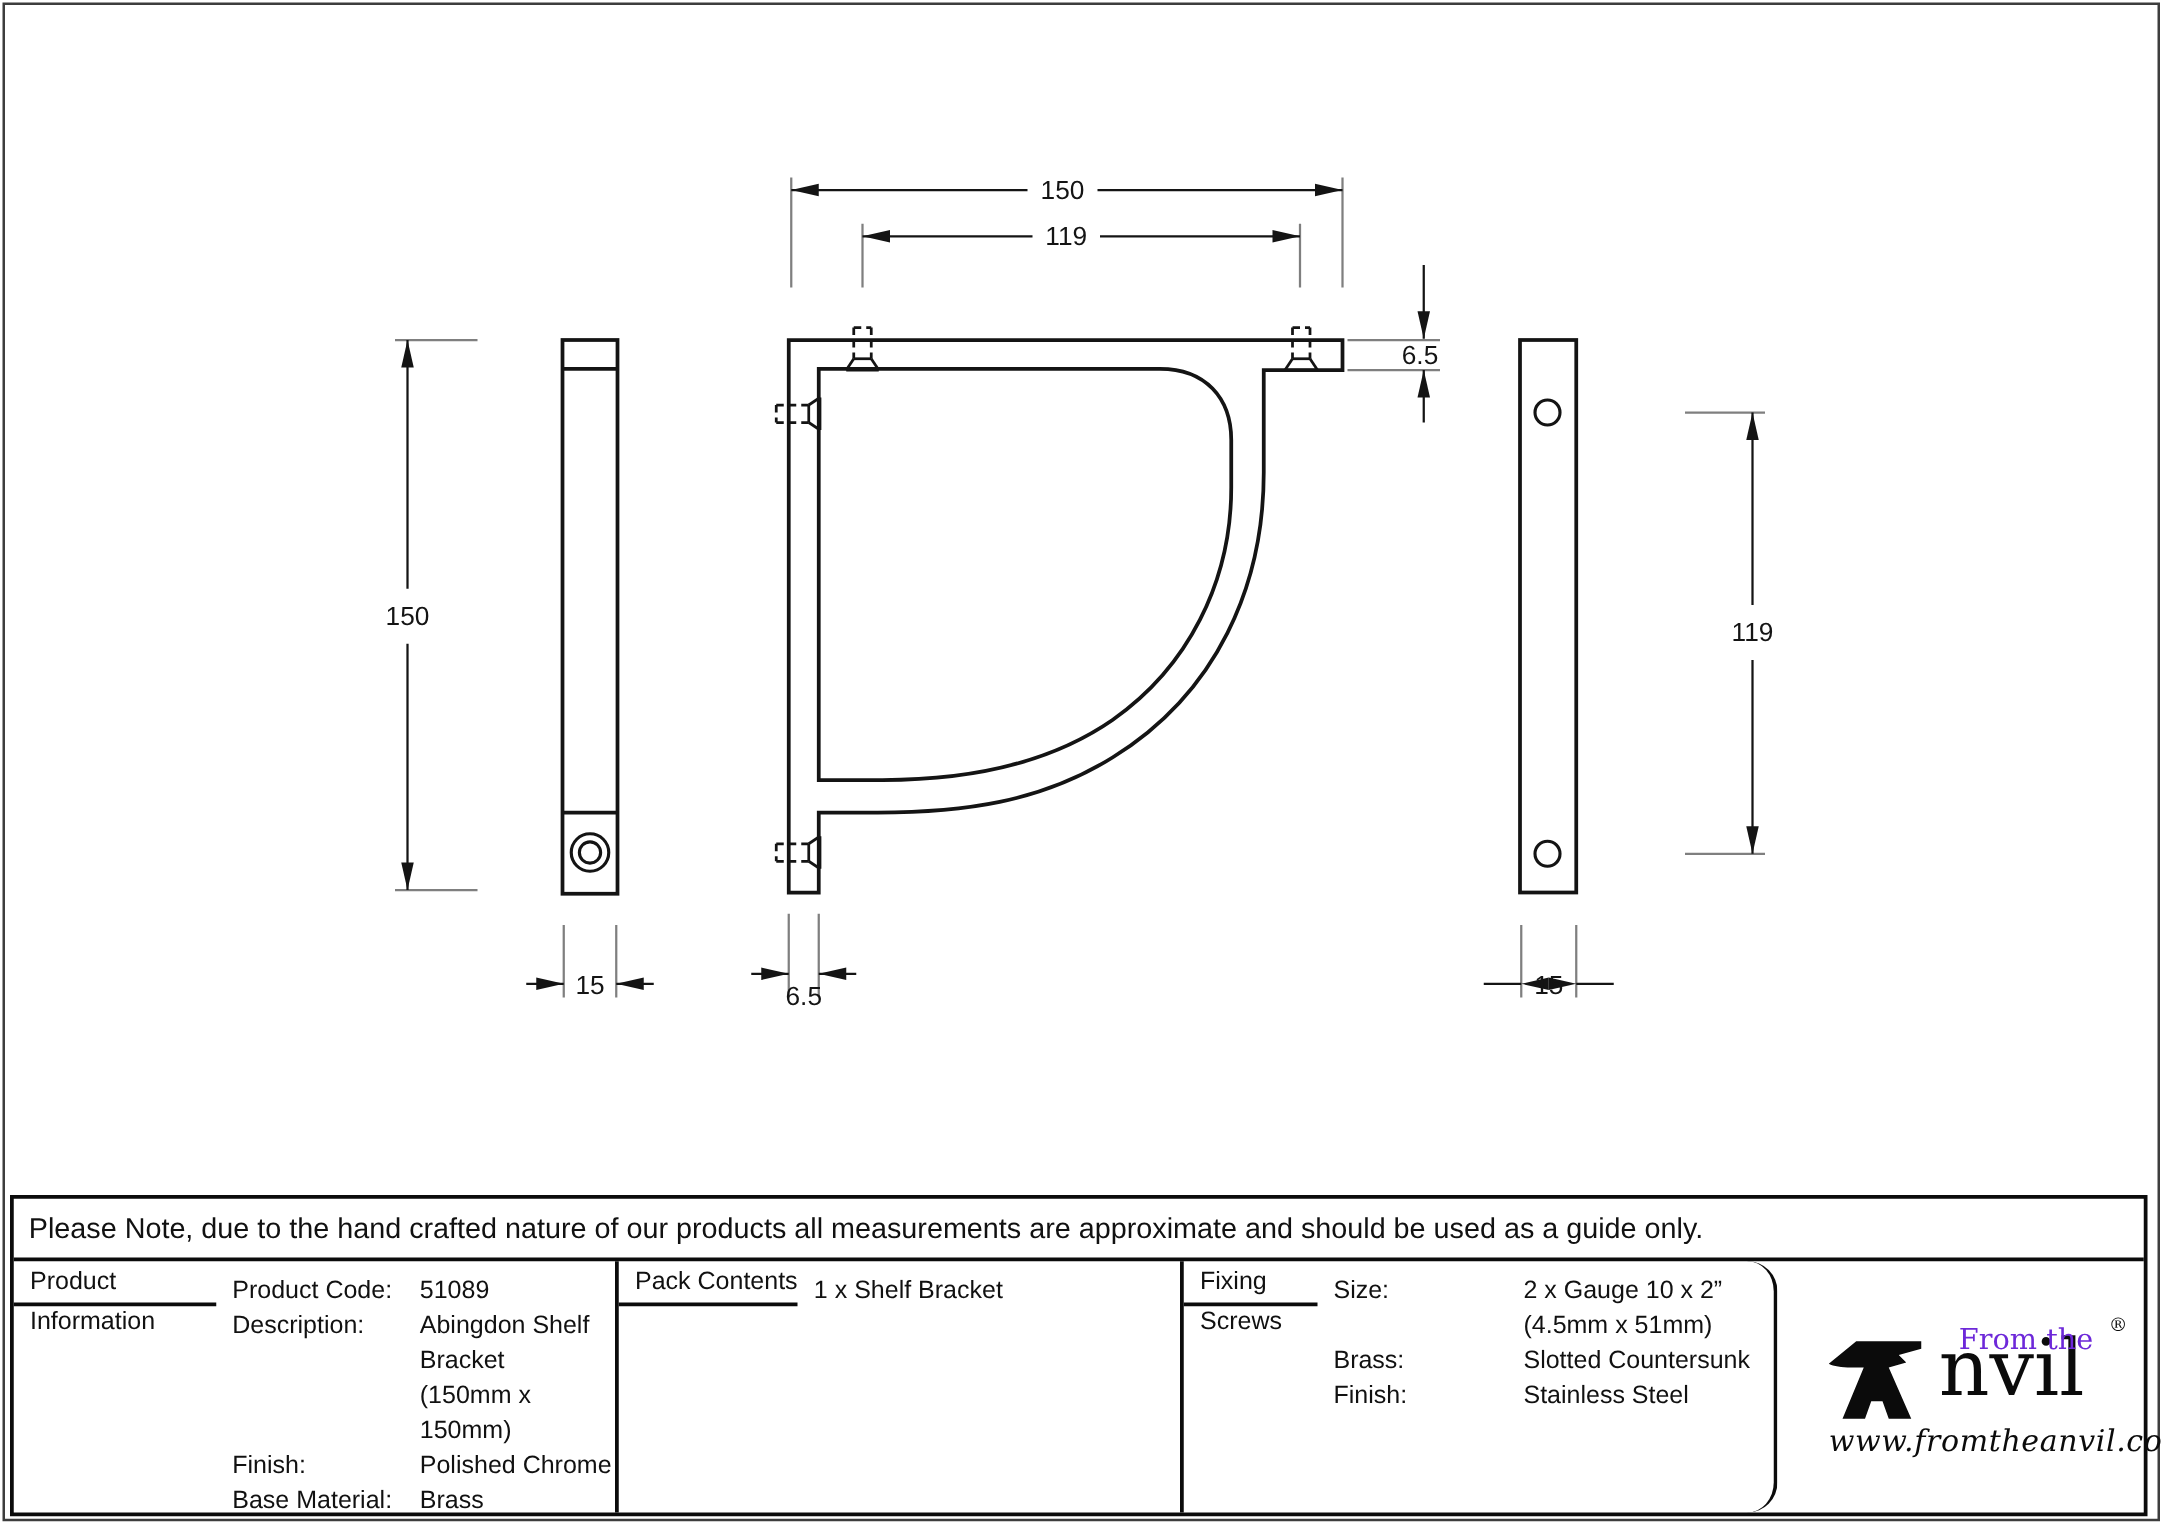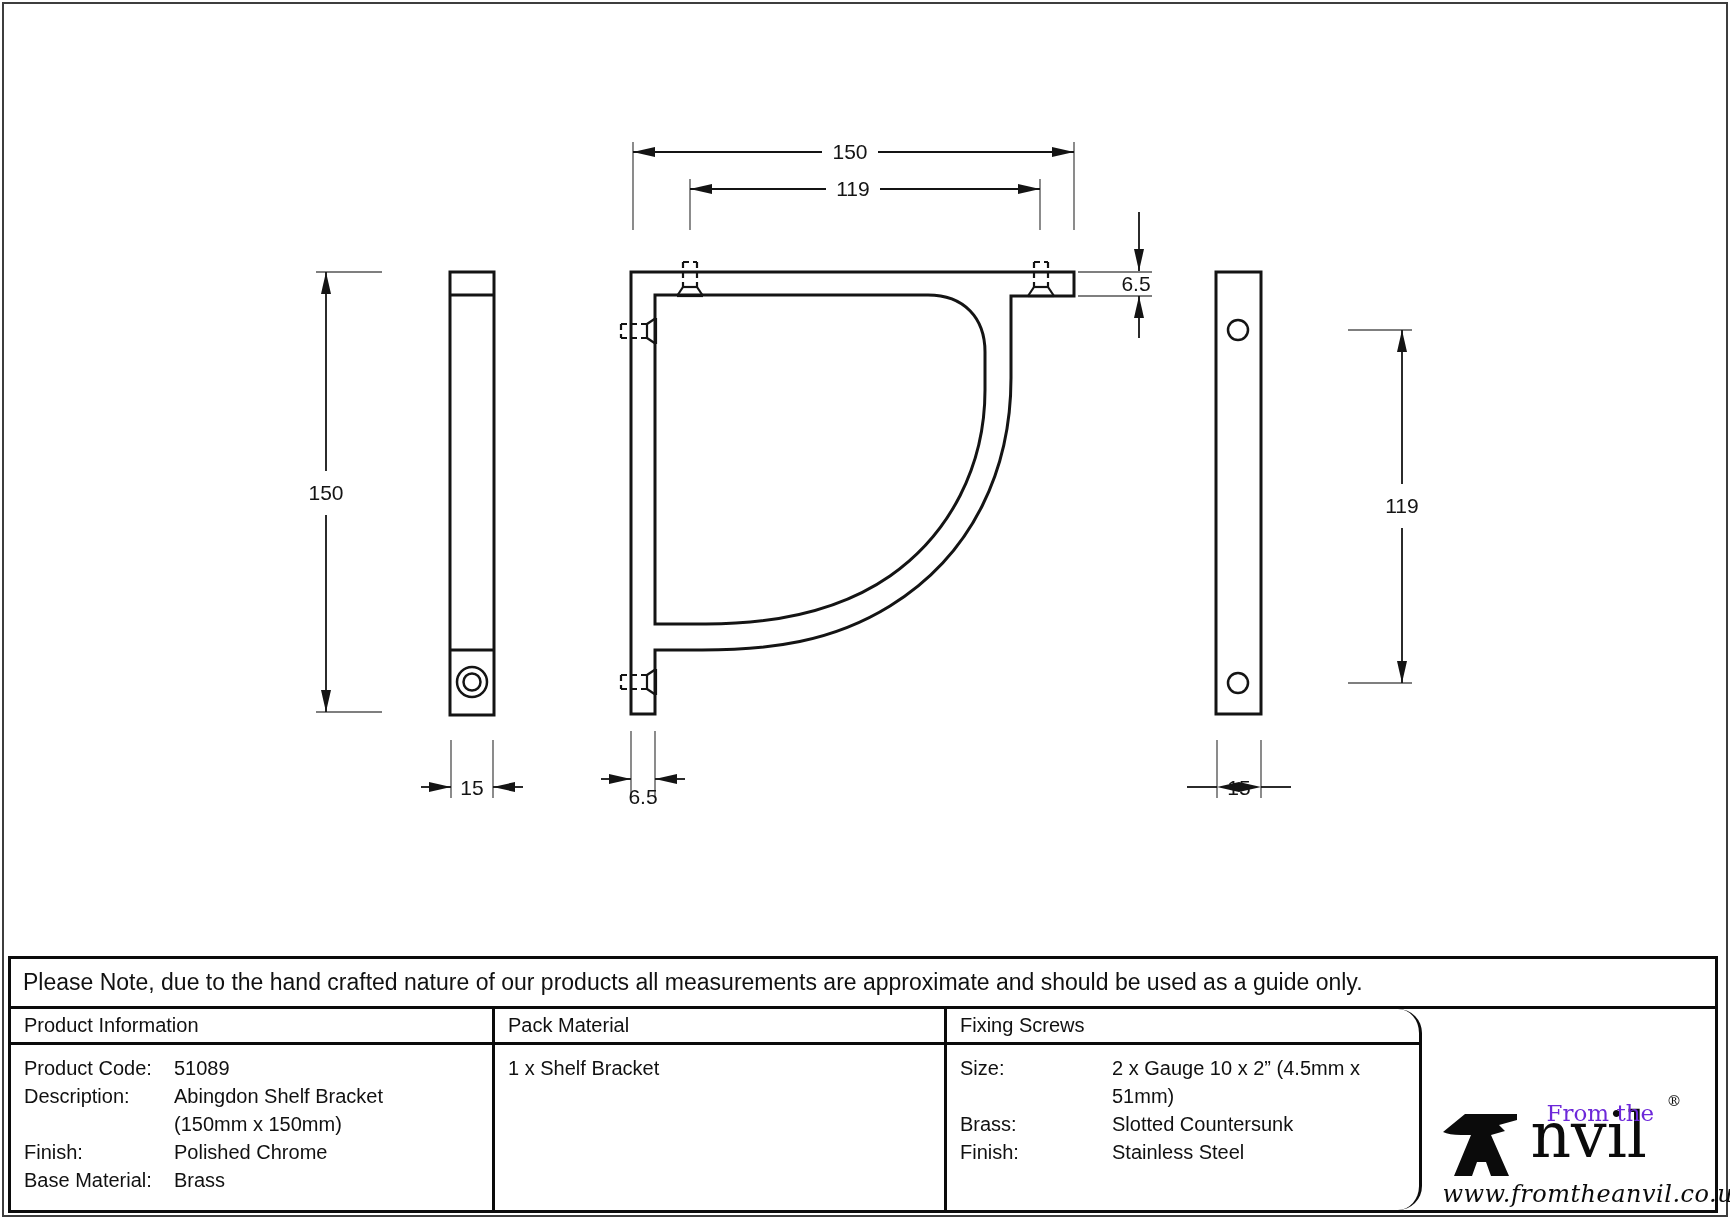--- a/index.html
+++ b/index.html
@@ -8,21 +8,21 @@
   .page-frame{position:absolute;left:2px;top:2px;right:2px;bottom:2px;
         border:2px solid #3d3d3d;pointer-events:none;}
   .drawing-svg{position:absolute;left:0;top:0;}
   svg text{font-family:"Liberation Sans","DejaVu Sans",sans-serif;font-size:21px;fill:#141414;}
 
   .info-block{position:absolute;left:8px;top:956px;width:1710px;height:257px;
         border:3px solid #0b0b0b;box-sizing:border-box;background:#fff;}
   .note-row{height:50px;line-height:47px;border-bottom:3px solid #0b0b0b;box-sizing:border-box;
         padding-left:12px;font-size:23px;white-space:nowrap;}
   .tbl{display:flex;height:201px;}
-  .col{box-sizing:border-box;border-right:3px solid #0b0b0b;display:flex;flex-direction:column;}
+  .col{box-sizing:border-box;border-right:3px solid #0b0b0b;display:flex;flex-direction:row;}
   .col1{width:484px;}
   .col2{width:452px;}
   .col3{width:475px;border-radius:24px;}
   .col4{flex:1;border-right:none;align-items:center;justify-content:flex-end;}
   .colhdr{height:36px;line-height:32px;border-bottom:3px solid #0b0b0b;box-sizing:border-box;
         padding-left:13px;font-size:20px;}
   .colbody{padding:9px 0 0 13px;font-size:20px;}
   .trow{display:flex;line-height:28px;}
   .tlabel{width:150px;flex:none;}
   .col3 .tlabel{width:152px;}
@@ -216,21 +216,21 @@
             <span class="tvalue">Polished Chrome</span>
           </div>
           <div class="trow">
             <span class="tlabel">Base Material:</span>
             <span class="tvalue">Brass</span>
           </div>
         </div>
       </div>
 
       <div class="col col2">
-        <div class="colhdr">Pack Material</div>
+        <div class="colhdr">Pack Contents</div>
         <div class="colbody">
           <div class="titem">1 x Shelf Bracket</div>
         </div>
       </div>
 
       <div class="col col3">
         <div class="colhdr">Fixing Screws</div>
         <div class="colbody">
           <div class="trow">
             <span class="tlabel">Size:</span>

